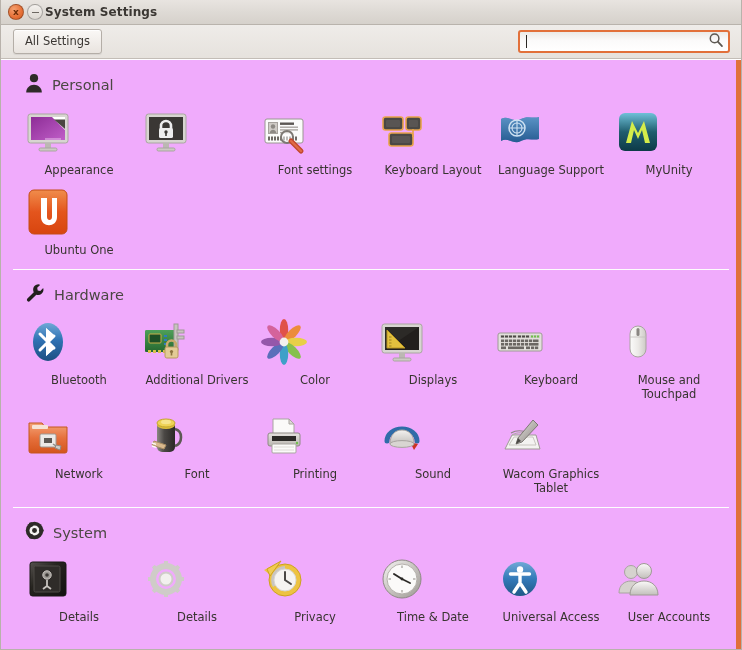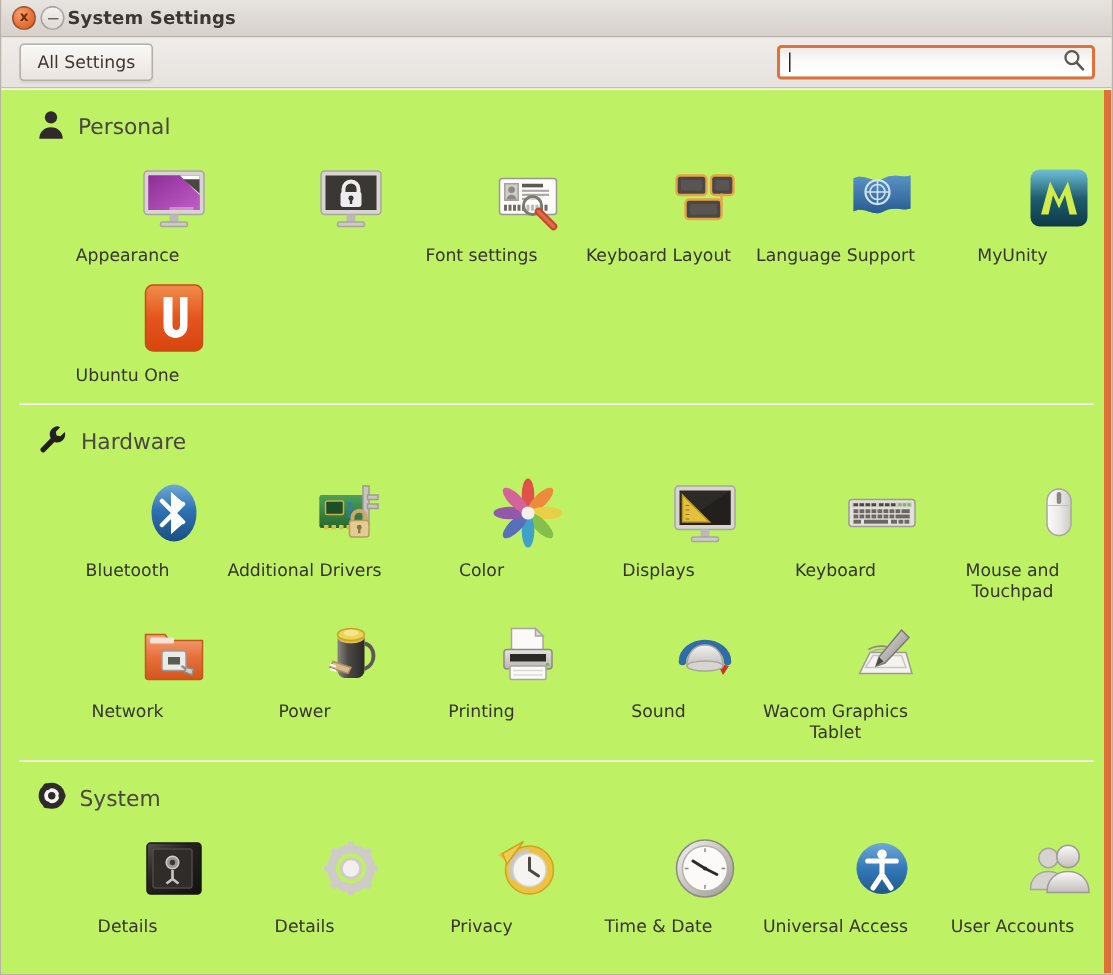--- a/index.html
+++ b/index.html
@@ -81,21 +81,21 @@
     animation: blink 1.1s step-end infinite;
   }
   @keyframes blink { 50% { opacity: 0; } }
   .search-val {
     font-size: 11px; color: #2b2824; flex: 1;
   }
   .mag { margin-left: auto; }
   
   .content {
     flex: 1; position: relative; overflow: hidden;
-    background: #bef264;
+    background: #f0abfc;
     border-top: 1px solid #ffffff;
   }
   .section { padding: 0 12px; }
   .sec-head {
     display: flex; align-items: center; gap: 9px;
     padding: 13px 0 4px 12px;
   }
   .sec-title { font-size: 14px; color: #4a4views; }
   .sec-title { font-size: 14.5px; color: #4b4743; }
   .hr {
@@ -103,21 +103,21 @@
     margin: 8px 0 0 0;
     border-bottom: 1px solid #fdfdfc;
   }
   .grid {
     display: grid;
     grid-template-columns: repeat(6, 118px);
     padding-left: 10px;
   }
   .cell {
     width: 118px;
-    display: flex; flex-direction: column; align-items: flex-end;
+    display: flex; flex-direction: column; align-items: flex-start;
     padding-top: 6px; padding-bottom: 4px;
     cursor: default;
   }
   .ico { width: 50px; height: 50px; position: relative; }
   .cell .lbl {
     margin-top: 6px;
     font-size: 11.5px; color: #37342f;
     text-align: center; line-height: 14px;
     width: 112px;
   }
@@ -488,21 +488,21 @@
                       <stop offset="1" stop-color="#2b2826"></stop>
                     </linearGradient>
                   </defs>
     <ellipse cx="25" cy="14" rx="9" ry="4" fill="#dcbe3c"></ellipse>
     <ellipse cx="25" cy="12" rx="9" ry="4" fill="#eed356" stroke="#c4a62c"></ellipse>
     <ellipse cx="25" cy="11" rx="5" ry="2.2" fill="#f6e48c"></ellipse>
     <path d="M34 18c8 2 8 14 0 17" fill="none" stroke="#5d5954" stroke-width="2.6"></path>
     <path d="M13 30 l12 4 -2 4 -12 -4z" fill="#d9b98e" stroke="#a98d63"></path>
     <path d="M11 32 l4 1.3 M11 35 l4 1.3" stroke="#fdfbf7" stroke-width="1.4"></path>
   </svg></span>
-              <span class="lbl">Power</span>
+              <span class="lbl">Font</span>
             </div>
             <div class="cell">
               <span class="ico"><svg width="50" height="50" viewBox="0 0 50 50">
     <path d="M14 8h16l5 5v10H14z" fill="#fbfaf9" stroke="#a9a5a0"></path>
     <path d="M30 8 l5 5 h-5z" fill="#dedbd6" stroke="#a9a5a0"></path>
     <rect x="9" y="22" width="32" height="13" rx="2" fill="url(#pr1)" stroke="#8d8984"></rect>
     <defs>
                     <linearGradient id="pr1" x1="0" y1="0" x2="0" y2="1">
       <stop offset="0" stop-color="#e6e3df"></stop>
                       <stop offset="1" stop-color="#b9b5b0"></stop>

